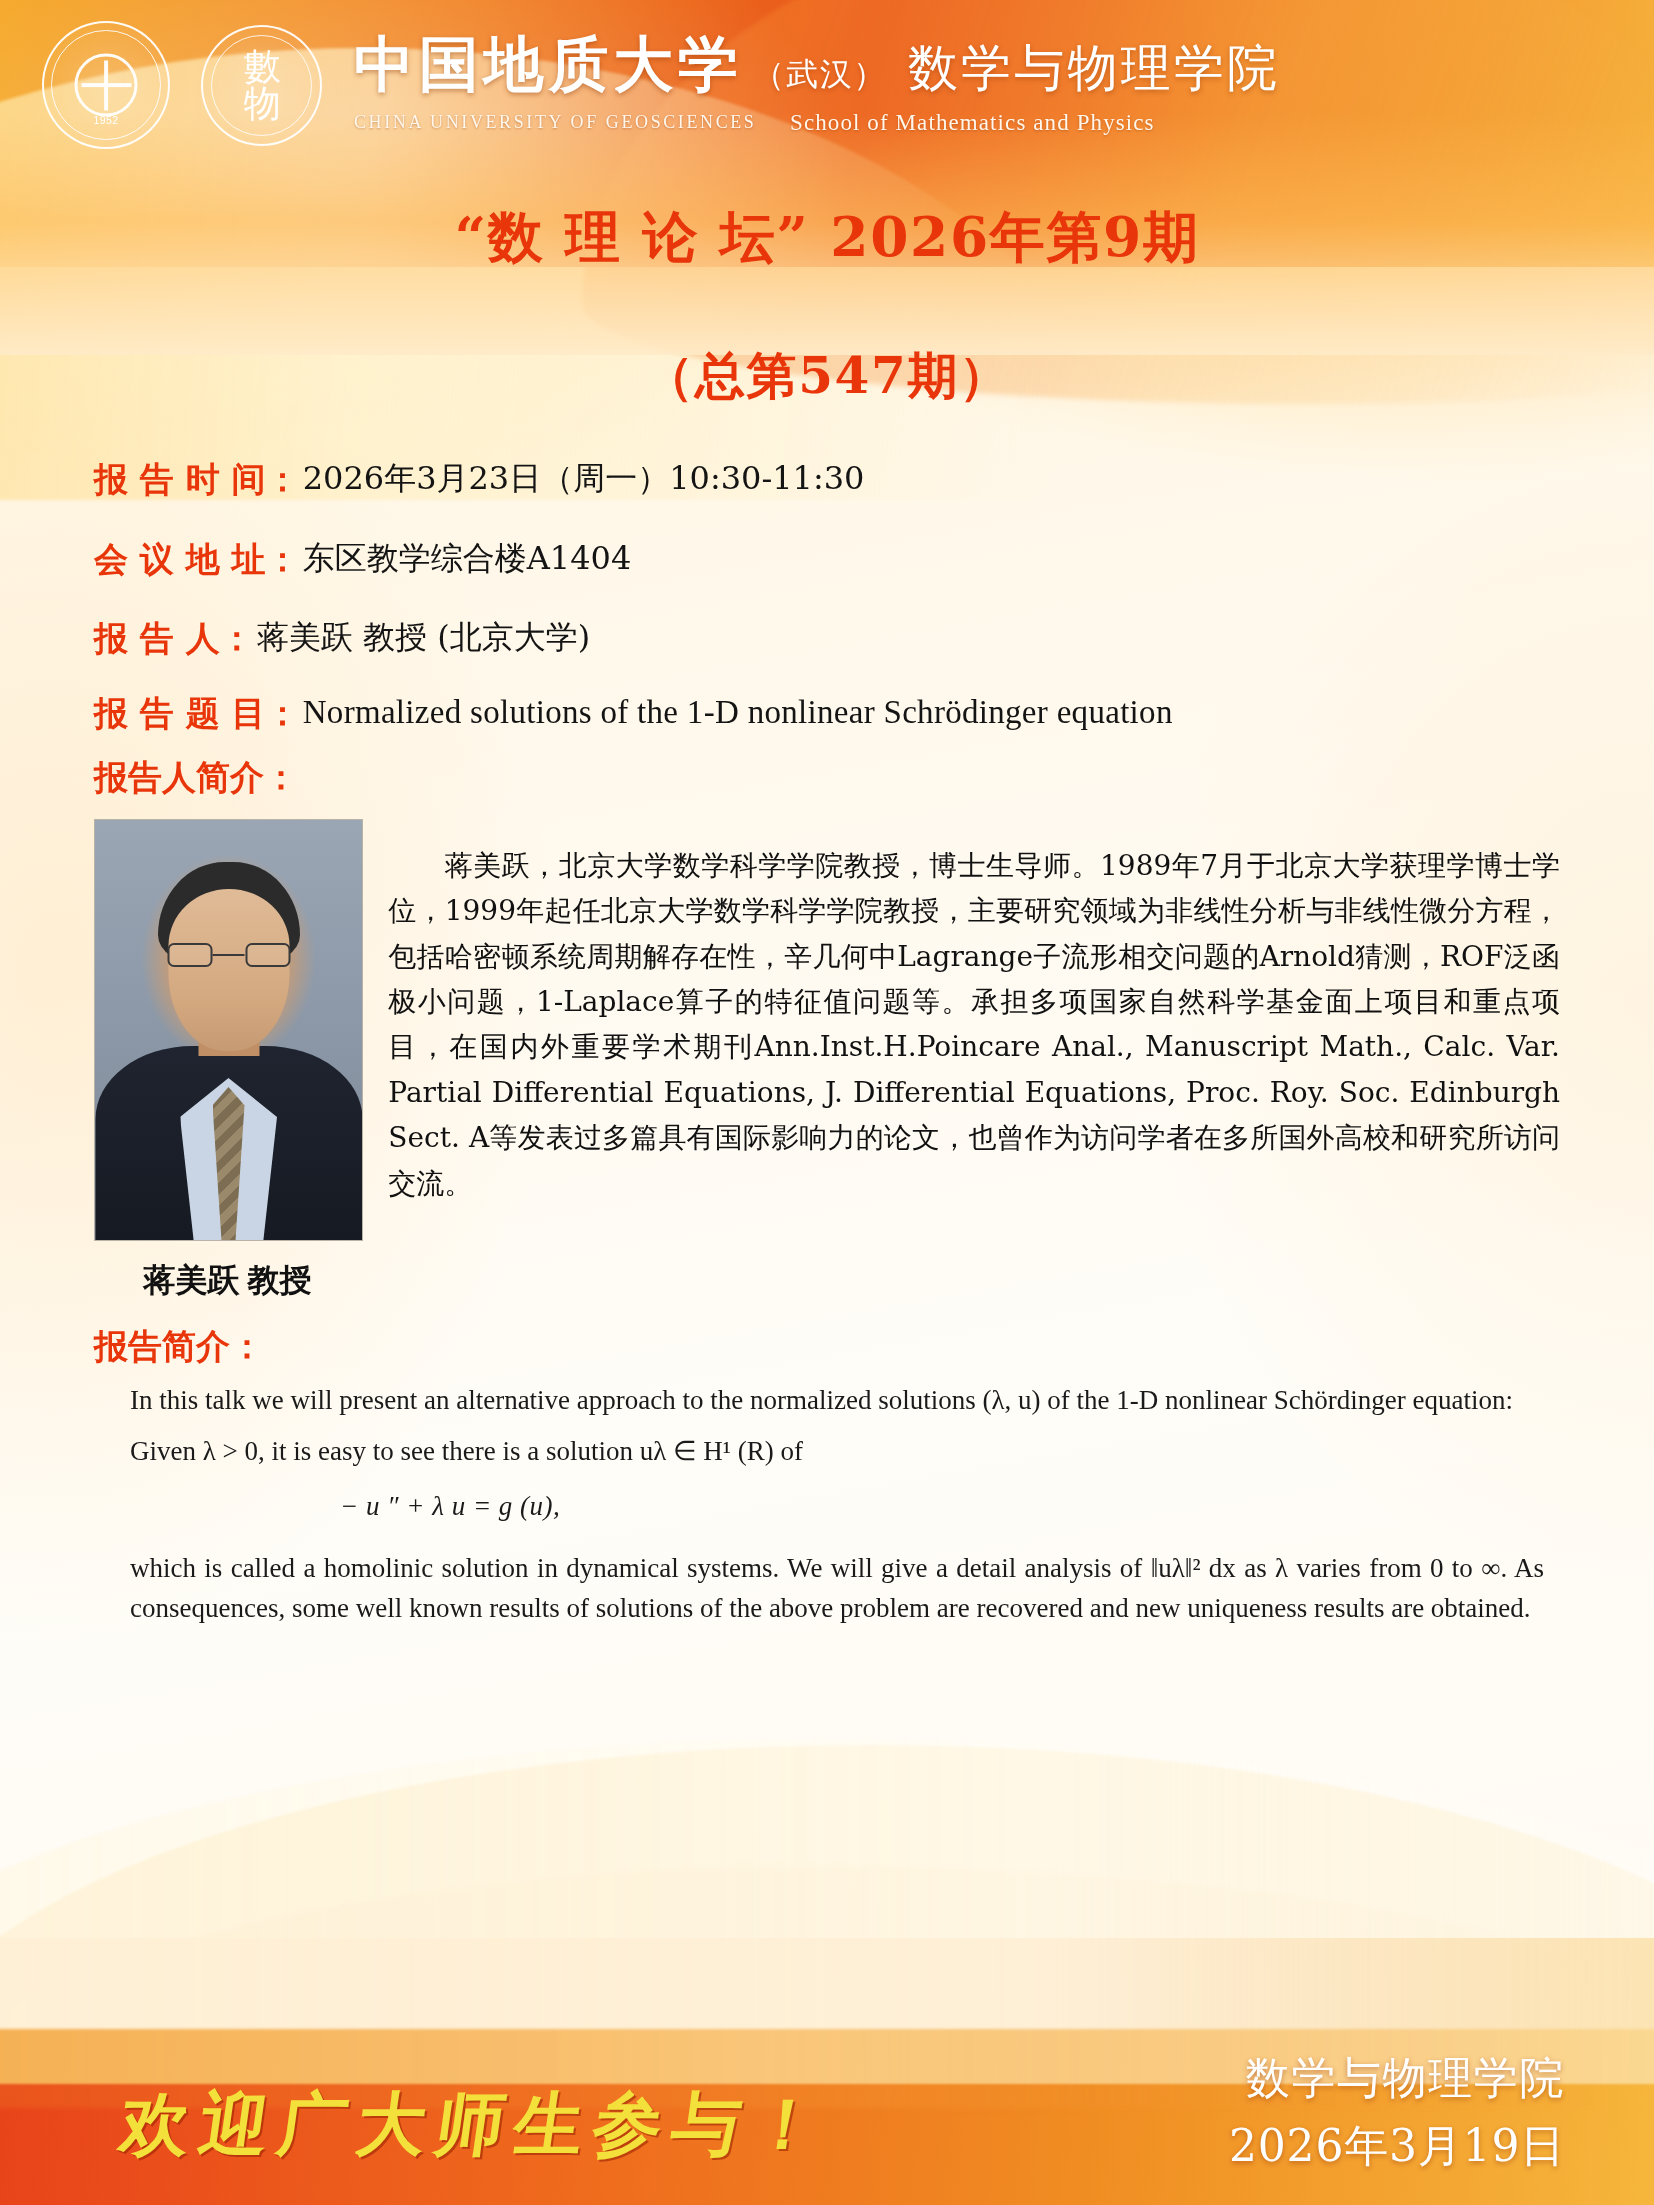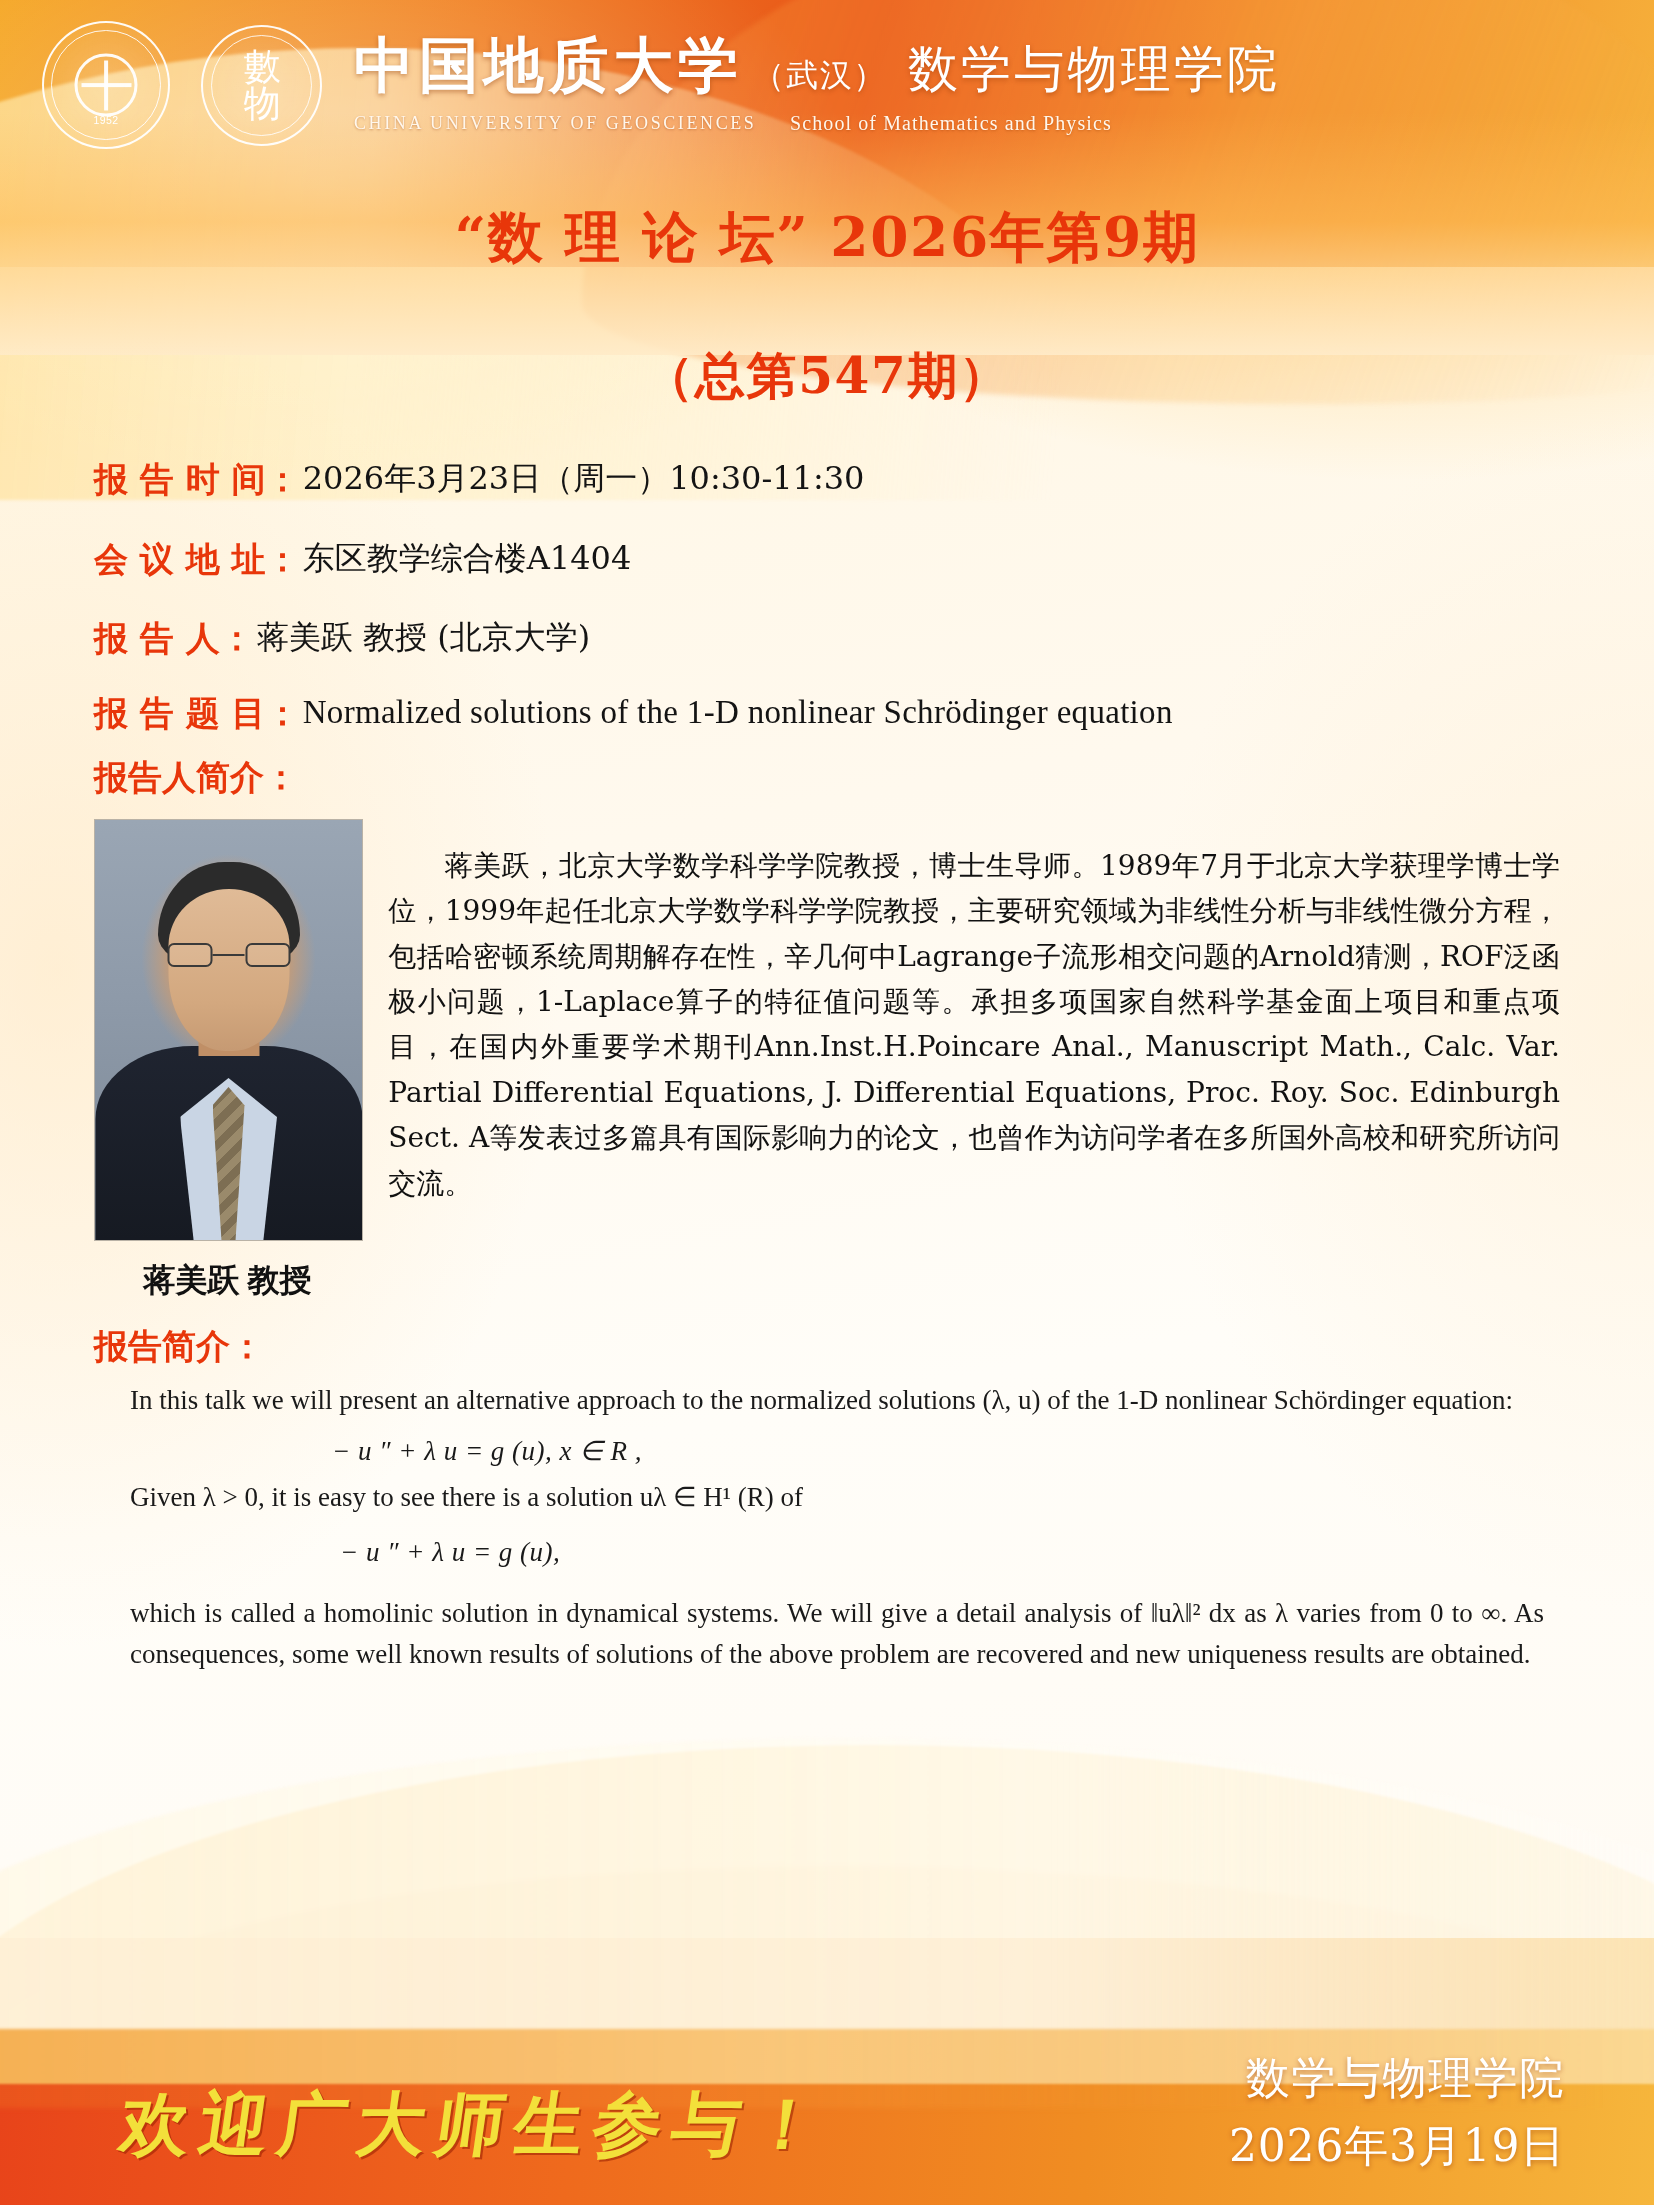--- a/index.html
+++ b/index.html
@@ -151,21 +151,21 @@
     font-family:"DejaVu Serif", serif;
     font-size: 50px; color:#ffffff; margin-left:21px; letter-spacing:3.2px;
     text-shadow: 0 1.6px 4.8px rgba(140,50,0,0.45);
   }
   .en-univ {
     font-size: 18px; color:#fff7ec; letter-spacing: 2.6px; margin-top:9.7px;
     font-family:"Liberation Serif", serif;
     text-shadow: 0 0.8px 2.4px rgba(140,50,0,0.4);
   }
   .en-school {
-    font-size: 20px; color:#fff7ec; letter-spacing: 1.1px;
+    font-size: 23px; color:#fff7ec; letter-spacing: 1.1px;
     font-family:"Liberation Serif", serif; margin-left: 436px; margin-top:-22.6px;
     text-shadow: 0 0.8px 2.4px rgba(140,50,0,0.4);
   }
 
   
   .content { position: relative; z-index: 6; padding: 0 94px; box-sizing: border-box; }
   .main-title {
     text-align: center; margin-top: 31px;
     font-family: "DejaVu Serif", serif;
     font-size: 55px; font-weight: 700; color: #e8360a;
@@ -389,21 +389,20 @@
         </div>
         <div class="photo-name">蒋美跃 教授</div>
       </div>
       <div class="bio-text"><span class="indent"></span><span>蒋美跃，北京大学数学科学学院教授，博士生导师。1989年7月于北京大学获理学博士学位，1999年起任北京大学数学科学学院教授，主要研究领域为非线性分析与非线性微分方程，包括哈密顿系统周期解存在性，辛几何中Lagrange子流形相交问题的Arnold猜测，ROF泛函极小问题，1-Laplace算子的特征值问题等。承担多项国家自然科学基金面上项目和重点项目，在国内外重要学术期刊Ann.Inst.H.Poincare Anal., Manuscript Math., Calc. Var. Partial Differential Equations, J. Differential Equations, Proc. Roy. Soc. Edinburgh Sect. A等发表过多篇具有国际影响力的论文，也曾作为访问学者在多所国外高校和研究所访问交流。</span></div>
     </div>
 
     <div class="abs-label">报告简介：</div>
 
     <div class="abs-body">
       <p>In this talk we will present an alternative approach to the normalized solutions (λ, u) of the 1-D nonlinear Schördinger equation:</p>
-      <div class="eq">− u ″ + λ u = g (u),    x ∈ R ,</div>
       <p>Given λ &gt; 0, it is easy to see there is a solution uλ ∈ H¹ (R) of</p>
       <div class="eq eq3">− u ″ + λ u = g (u),</div>
       <p>which is called a homolinic solution in dynamical systems. We will give a detail analysis of ‖uλ‖² dx as λ varies from 0 to ∞. As consequences, some well known results of solutions of the above problem are recovered and new uniqueness results are obtained.</p>
     </div>
   </div>
 
   <div class="footer">
     <div class="welcome">欢迎广大师生参与！</div>
     <div class="sign">数学与物理学院</div>
     <div class="sign-date">2026年3月19日</div>

